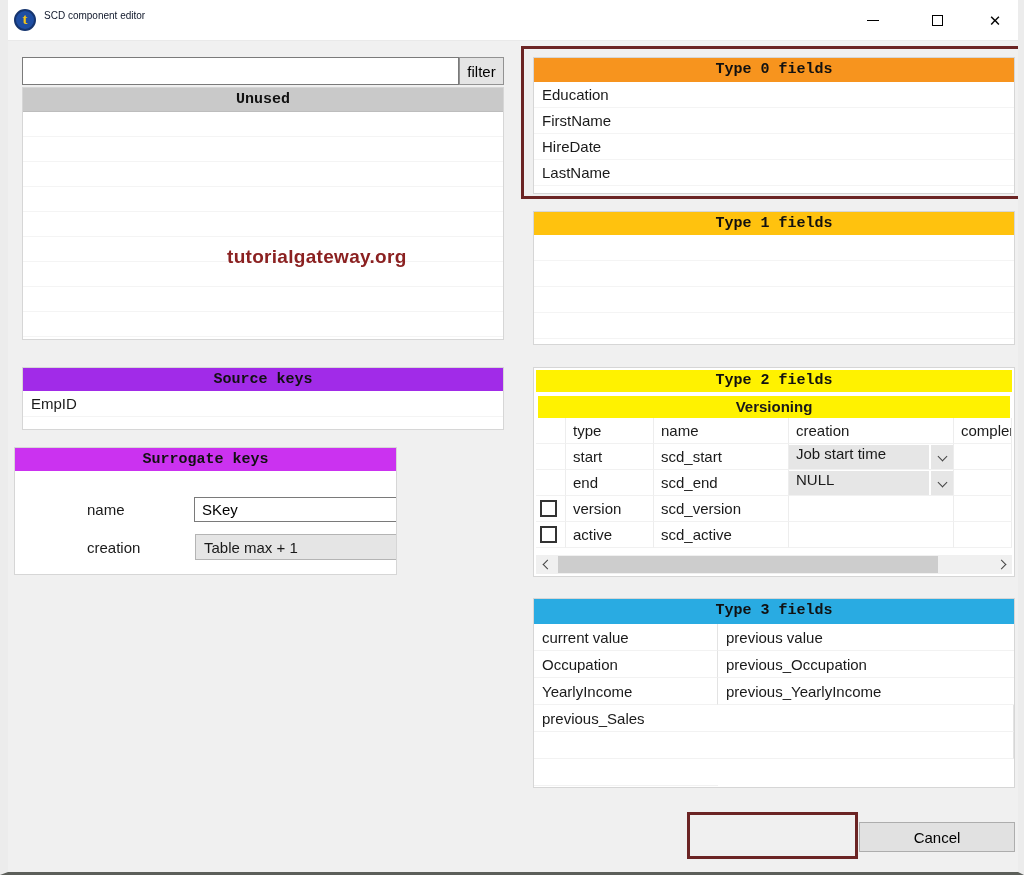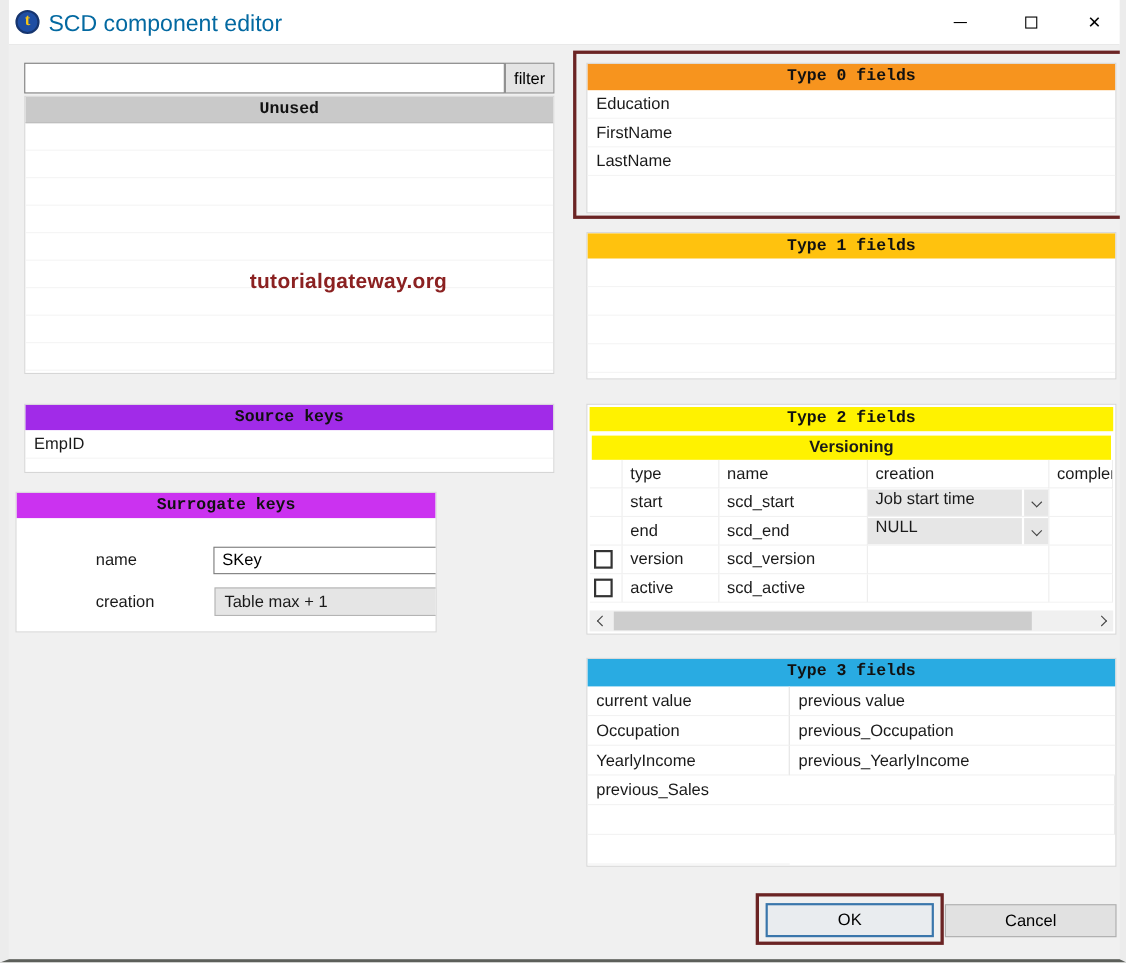--- a/index.html
+++ b/index.html
@@ -9,21 +9,21 @@
   #window { position:relative; width:1024px; height:875px; background:#f0f0f0;
             border-left:8px solid #ececec; border-right:6px solid #ececec;
             border-bottom:3px solid #5c5f5a; overflow:hidden; }
 
   
   .titlebar { position:absolute; left:0; top:0; width:100%; height:41px; background:#ffffff;
               border-bottom:1px solid #e9e9e9; }
   .app-icon { position:absolute; left:6px; top:9px; width:22px; height:22px; border-radius:50%;
               background:#1f4ea3; border:2px solid #16356f; color:#f5c518; font-weight:bold;
               font-size:15px; text-align:center; line-height:17px; font-family:"Liberation Serif",serif; }
-  .app-title { position:absolute; left:36px; top:10px; font-size:21px; color:#0369a1; }
+  .app-title { position:absolute; left:36px; top:10px; font-size:10px; color:#0f172a; }
   .winbtn { position:absolute; top:0; width:46px; height:41px; display:flex; align-items:center; justify-content:center; }
   .winbtn.min { right:122px; } .winbtn.max { right:58px; } .winbtn.close { right:0; }
   .glyph-min { width:12px; height:0; border-top:1px solid #000; }
   .glyph-max { width:11px; height:11px; border:1px solid #000; }
   .glyph-close { font-size:15px; color:#000; line-height:1; }
 
   
   .panel { position:absolute; background:#fff; border:1px solid #d6d6d6; overflow:hidden; }
   .panel-header { font-weight:bold; text-align:center; color:#111;font-family:Liberation Mono, monospace; }
   .row { border-bottom:1px solid #f4f4f4; padding-left:8px; display:flex; align-items:center; }
@@ -156,20 +156,21 @@
         <span class="chev"></span>
       </div>
 
     </div>
   </div>
 
   <div class="panel type0-panel">
     <div class="panel-header">Type 0 fields</div>
     <div class="row">Education</div>
     <div class="row">FirstName</div>
+    <div class="row">HireDate</div>
     <div class="row">LastName</div>
   </div>
   <div class="hl-box hl-type0"></div>
 
   <div class="panel type1-panel">
     <div class="panel-header">Type 1 fields</div>
     <div class="row"></div>
     <div class="row"></div>
     <div class="row"></div>
     <div class="row"></div>
@@ -249,17 +250,16 @@
       <div class="t3-cell c0">YearlyIncome</div>
       <div class="t3-cell">previous_YearlyIncome</div>
       <div class="t3-cell">previous_Sales</div>
       <div class="t3-cell c0"></div>
       <div class="t3-cell"></div>
       <div class="t3-cell c0"></div>
       <div class="t3-cell"></div>
     </div>
   </div>
 
-  <button class="ok-btn">OK</button>
   <div class="hl-box hl-ok"></div>
   <button class="cancel-btn">Cancel</button>
 
 </div>
 
 </body></html>

